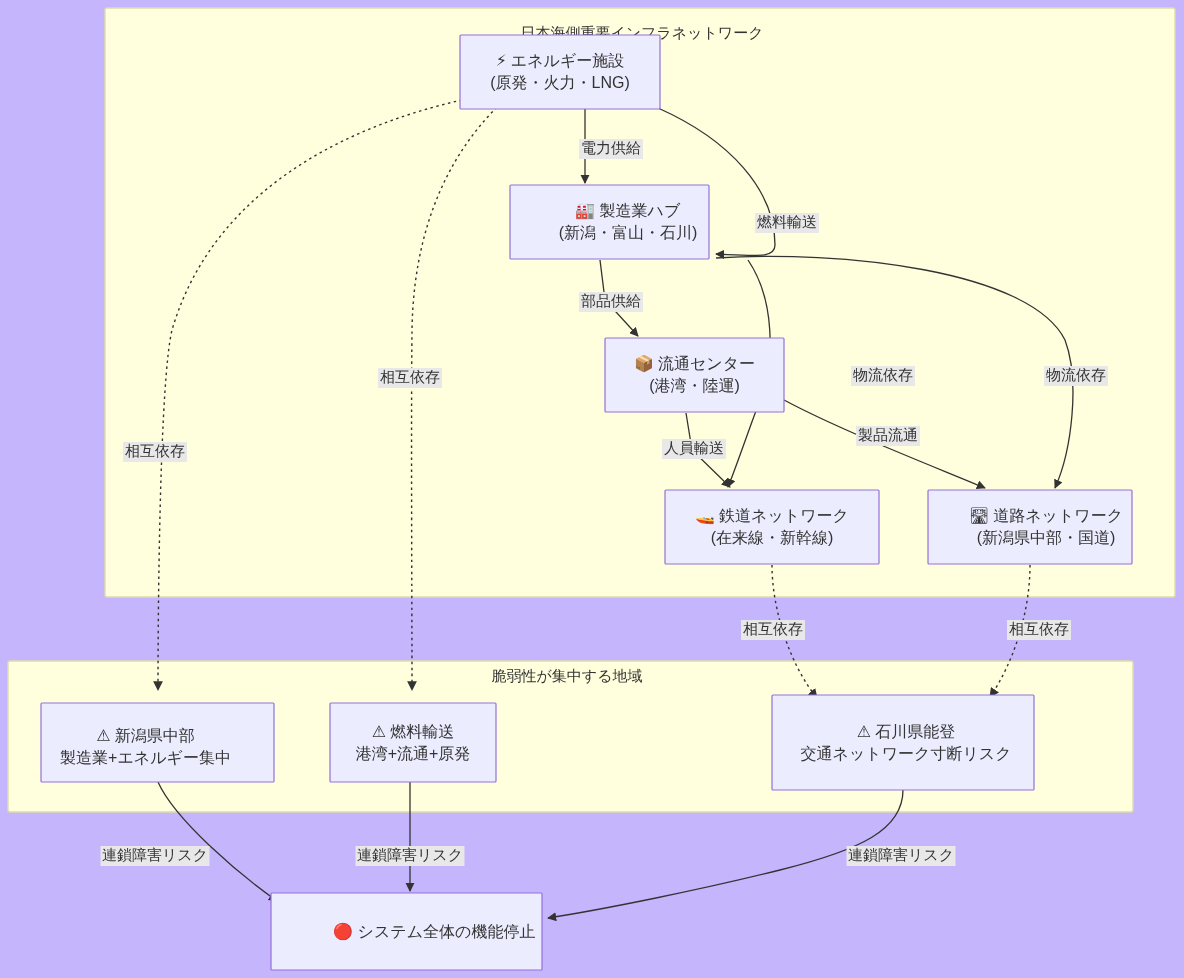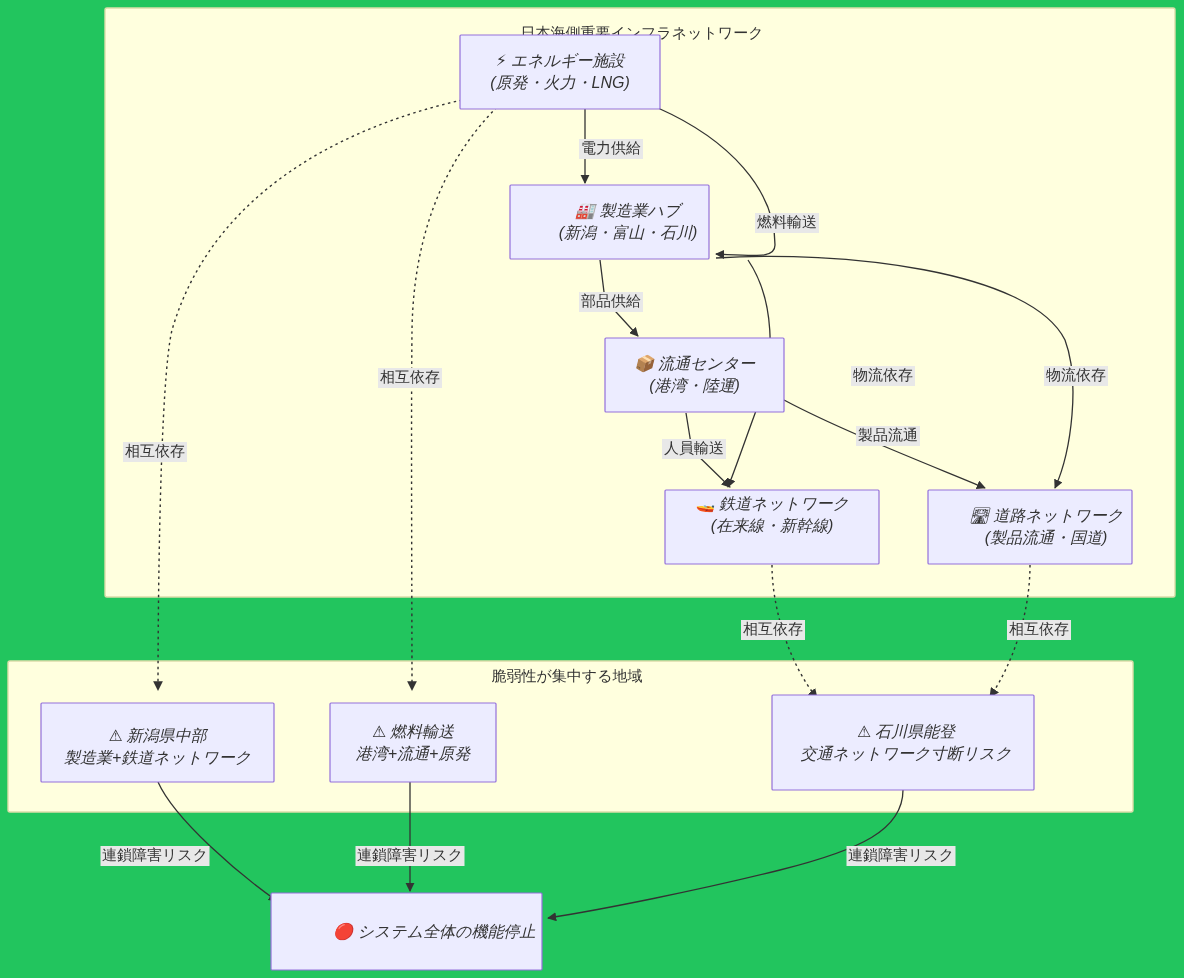--- a/index.html
+++ b/index.html
@@ -7,21 +7,21 @@
     padding: 0;
     background: #ffffff;
   }
   body {
     font-family: "Liberation Sans", "DejaVu Sans", sans-serif;
   }
   #canvas {
     position: relative;
     width: 1184px;
     height: 978px;
-    background: #22c55e;
+    background: #c4b5fd;
     overflow: hidden;
   }
   svg.layer {
     position: absolute;
     left: 0;
     top: 0;
     width: 1184px;
     height: 978px;
   }
   .cluster-rect {
@@ -66,21 +66,20 @@
     flex-direction: column;
     align-items: center;
     justify-content: center;
     text-align: right;
     font-size: 16px;
     line-height: 1.35;
     color: #333333;
     pointer-events: none;
     box-sizing: border-box;
     padding: 0 6px;
-    font-style: italic;
   }
   .node-line {
     white-space: nowrap;
   }
   .node-line.wrapped {
     white-space: normal;
   }
   .node-emoji {
     font-family: "DejaVu Sans", sans-serif;
     margin-right: 4px;
@@ -171,31 +170,31 @@
         <div class="node-line">(原発・火力・LNG)</div>
       </div>
       <div class="node-label" style="left: 510px; top: 185px; width: 236px; height: 74px;">
         <div class="node-line"><span class="node-emoji">🏭</span><span>製造業ハブ</span></div>
         <div class="node-line">(新潟・富山・石川)</div>
       </div>
       <div class="node-label" style="left: 605px; top: 338px; width: 179px; height: 74px;">
         <div class="node-line"><span class="node-emoji">📦</span><span>流通センター</span></div>
         <div class="node-line">(港湾・陸運)</div>
       </div>
-      <div class="node-label" style="left: 665px; top: 478px; width: 214px; height: 74px;">
+      <div class="node-label" style="left: 665px; top: 490px; width: 214px; height: 74px;">
         <div class="node-line"><span class="node-emoji">🚤</span><span>鉄道ネットワーク</span></div>
         <div class="node-line">(在来線・新幹線)</div>
       </div>
       <div class="node-label" style="left: 928px; top: 490px; width: 236px; height: 74px;">
         <div class="node-line"><span class="node-emoji">🛣</span><span>道路ネットワーク</span></div>
-        <div class="node-line">(製品流通・国道)</div>
-      </div>
-      <div class="node-label" style="left: 41px; top: 703px; width: 233px; height: 87px;">
+        <div class="node-line">(新潟県中部・国道)</div>
+      </div>
+      <div class="node-label" style="left: 29px; top: 703px; width: 233px; height: 87px;">
         <div class="node-line"><span class="node-emoji">⚠</span><span>新潟県中部</span></div>
-        <div class="node-line">製造業+鉄道ネットワーク</div>
+        <div class="node-line">製造業+エネルギー集中</div>
       </div>
       <div class="node-label" style="left: 330px; top: 703px; width: 166px; height: 79px;">
         <div class="node-line"><span class="node-emoji">⚠</span><span>燃料輸送</span></div>
         <div class="node-line">港湾+流通+原発</div>
       </div>
       <div class="node-label" style="left: 772px; top: 695px; width: 268px; height: 95px;">
         <div class="node-line wrapped"><span class="node-emoji">⚠</span><span>石川県能登</span></div>
         <div class="node-line wrapped">交通ネットワーク寸断リスク</div>
       </div>
       <div class="node-label" style="left: 271px; top: 893px; width: 327px; height: 77px;">

